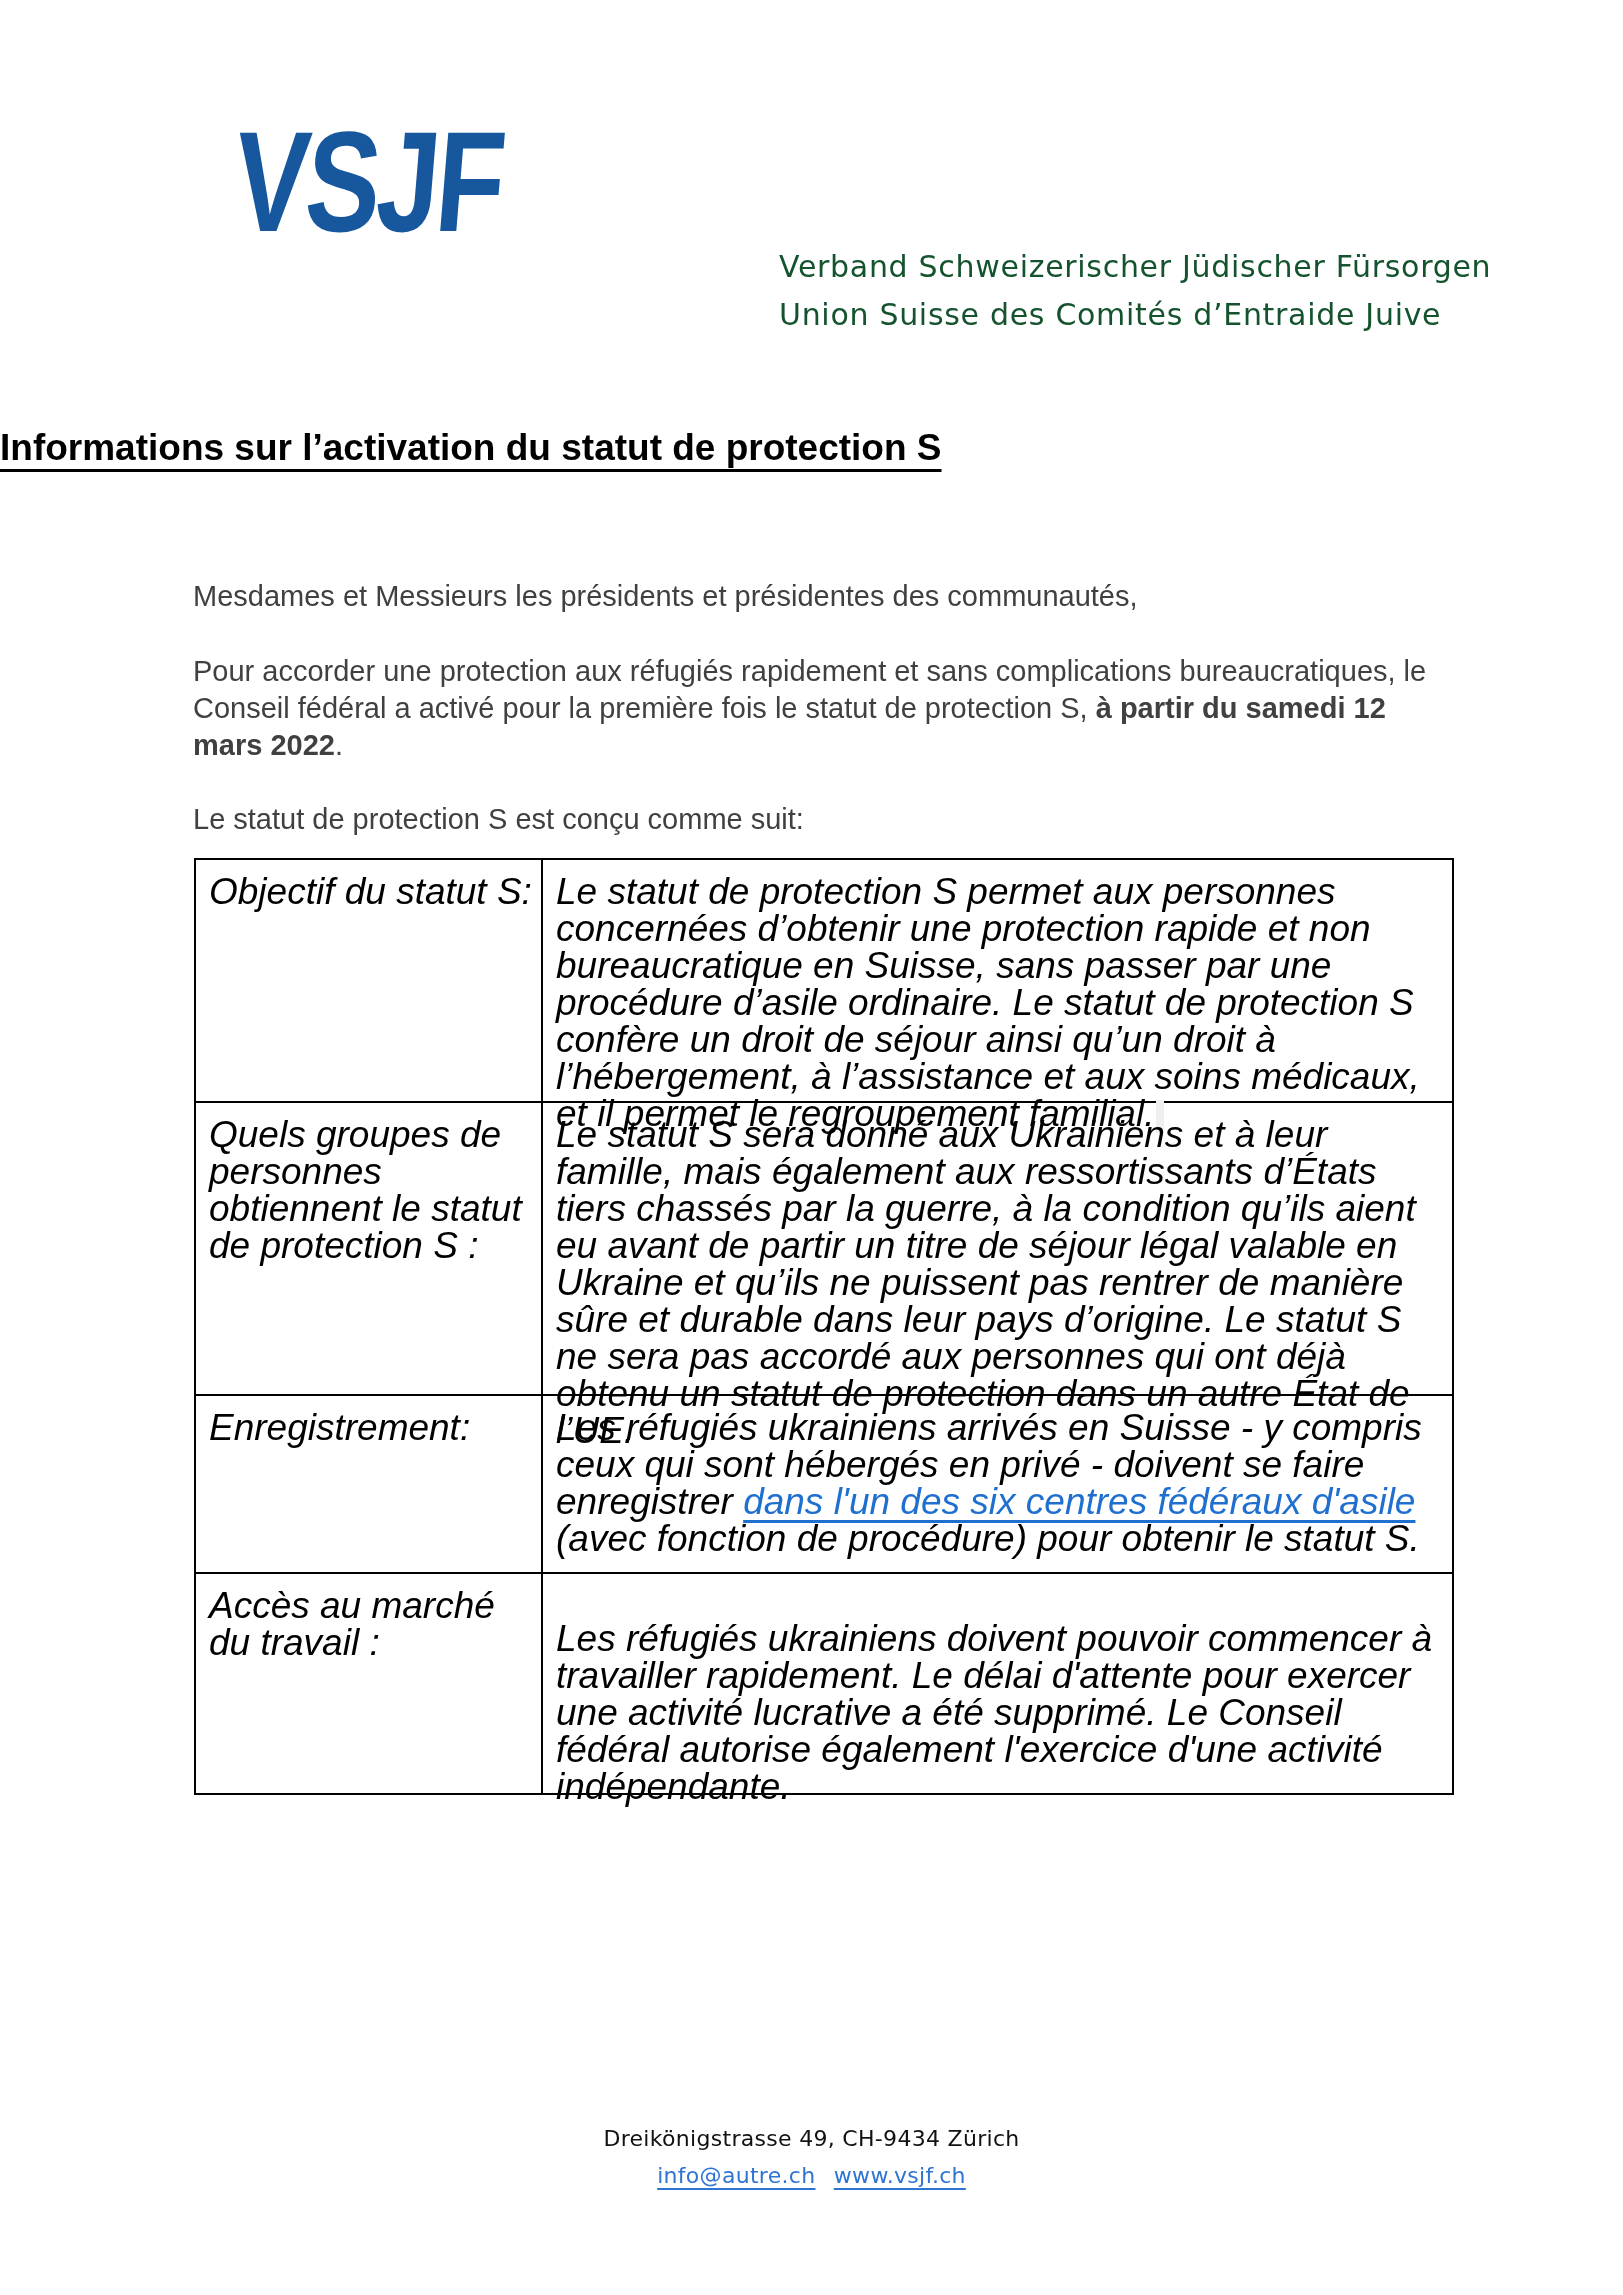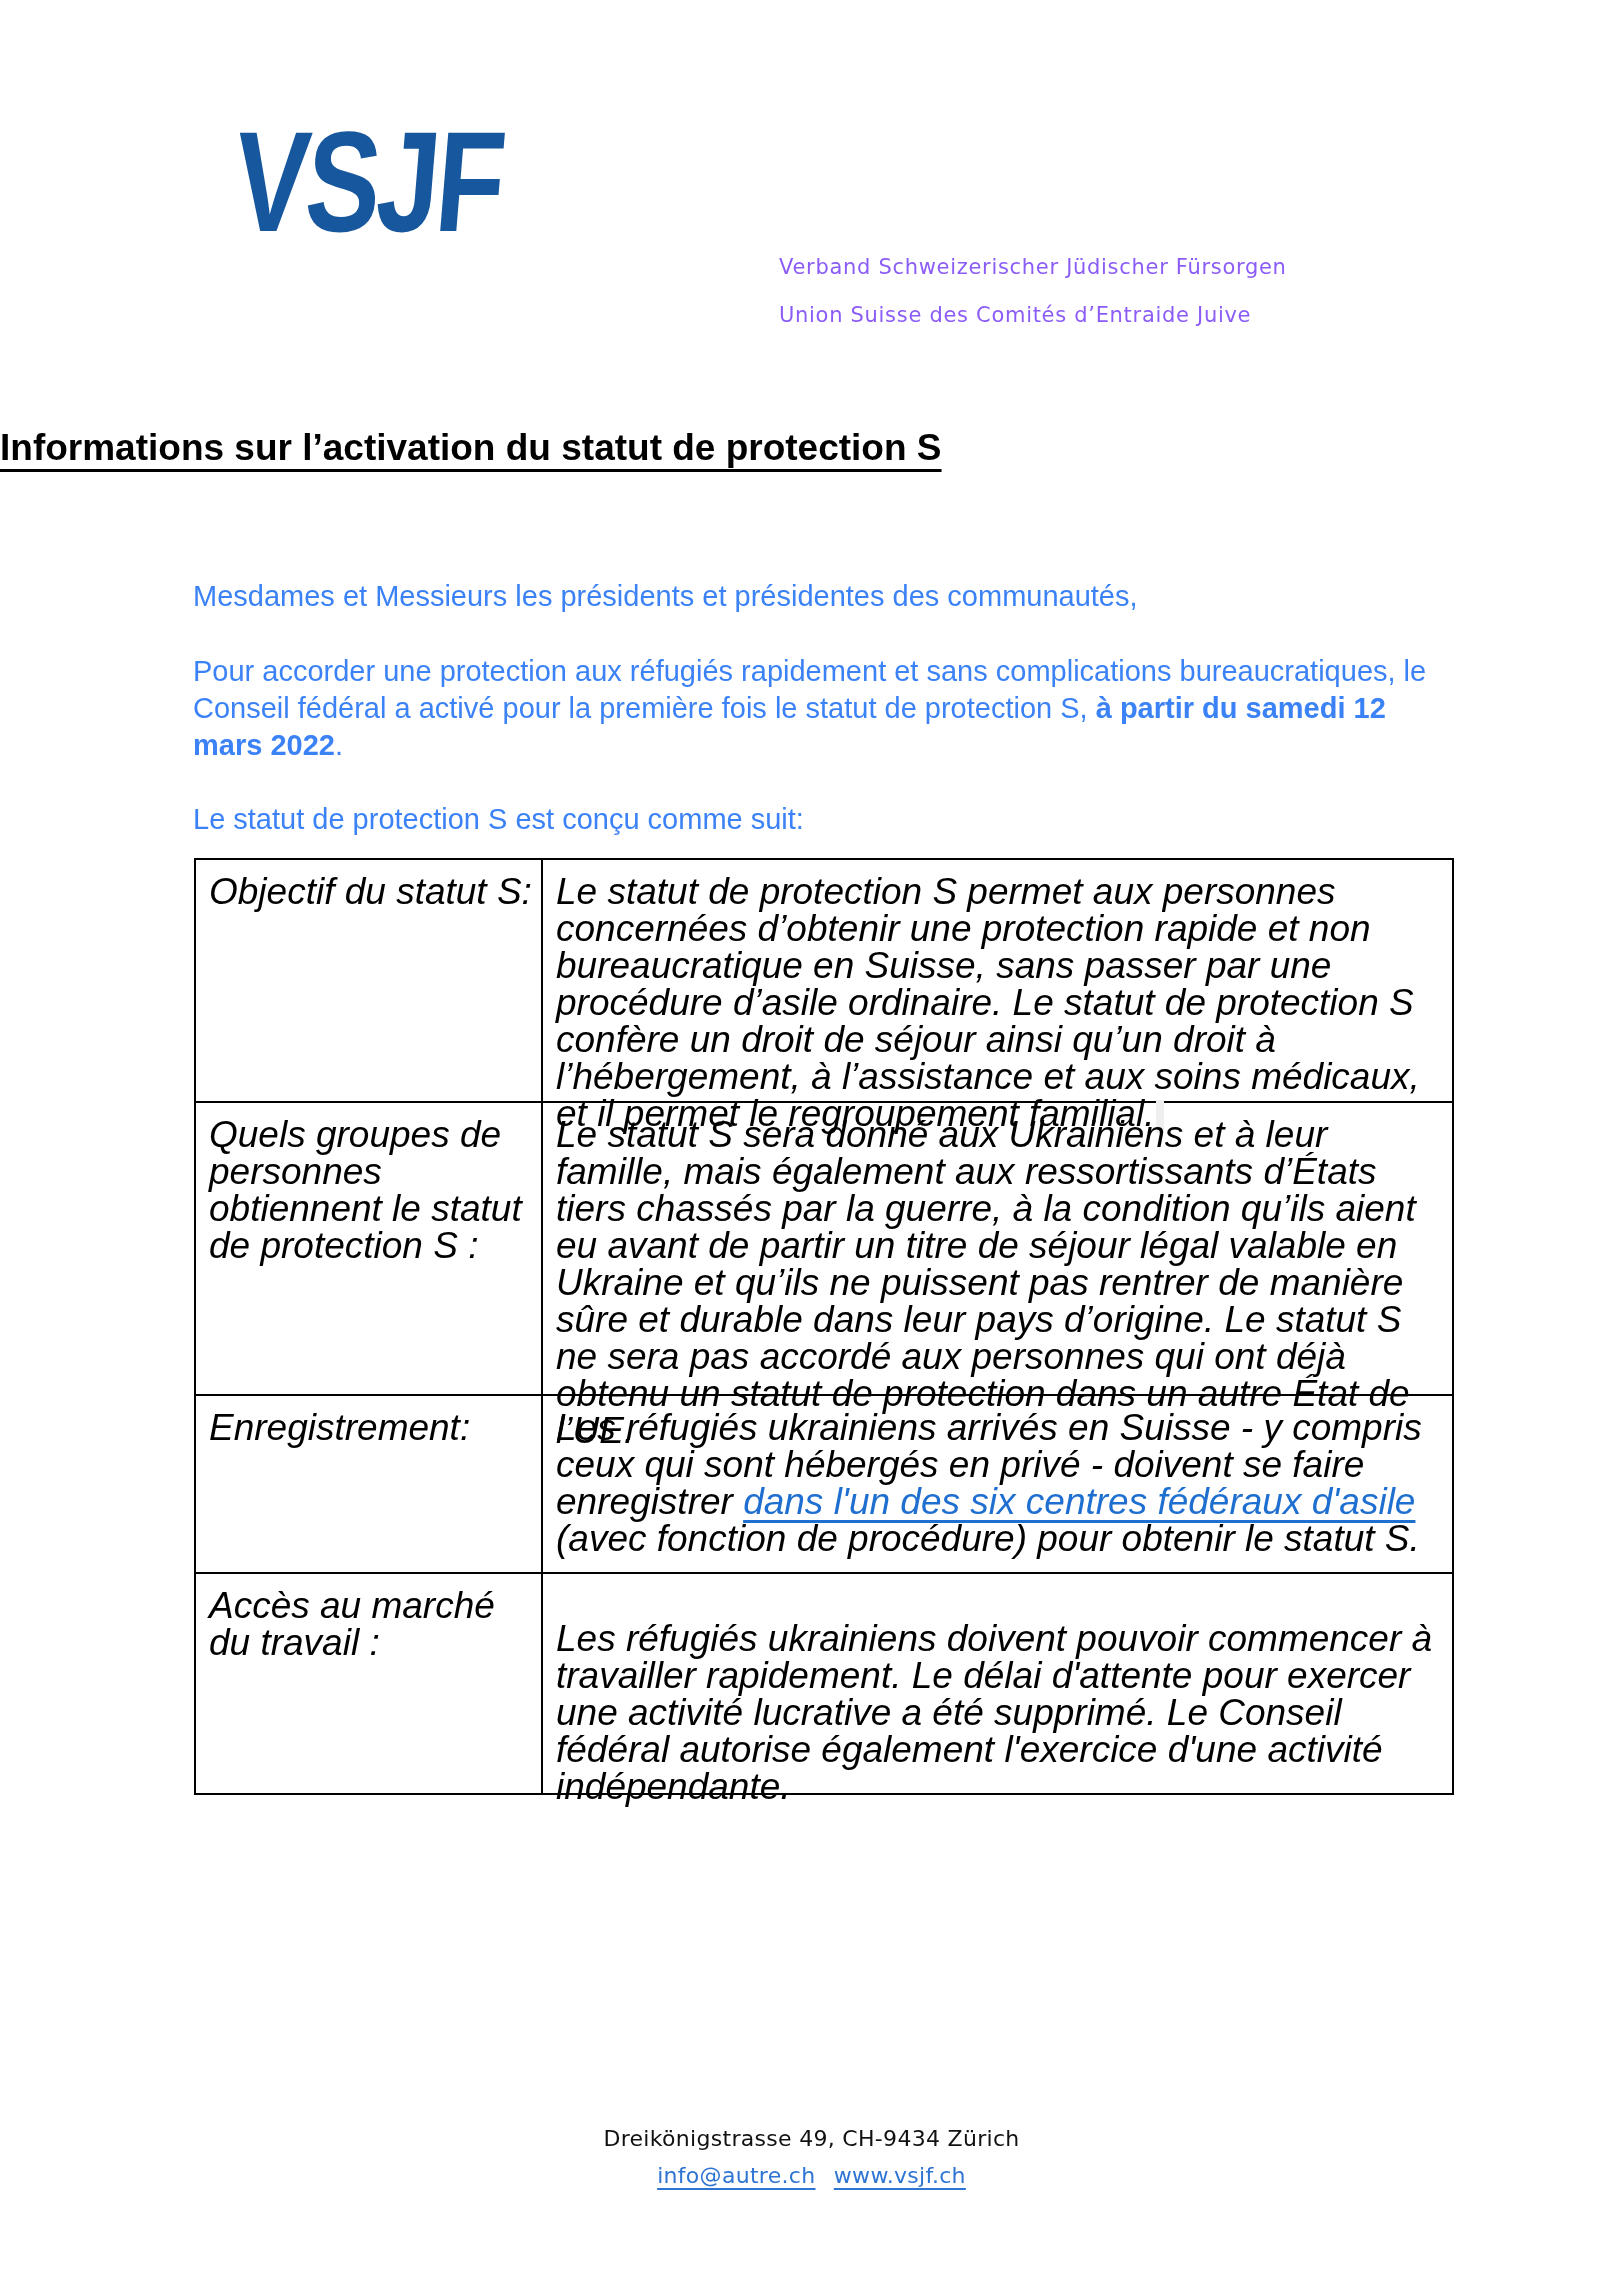--- a/index.html
+++ b/index.html
@@ -18,36 +18,36 @@
     font-weight:bold; font-size:143px; line-height:1;
     color:#17579E;
     transform:scaleX(0.78) skewX(-6deg);
     transform-origin:left top;
     letter-spacing:-3.9px;
     white-space:nowrap;
   }
   .logo-text {
     position:absolute; left:538px; top:133px;
     font-family:"DejaVu Sans", sans-serif;
-    font-size:21px; line-height:48px; letter-spacing:0.7px;
-    color:#8b5cf6; white-space:nowrap;
+    font-size:30px; line-height:48px; letter-spacing:0.7px;
+    color:#14532d; white-space:nowrap;
   }
 
   
   .doc-title {
     position:absolute; top:427px; left:0; width:100%;
     font-size:37px; font-weight:bold;
     text-decoration:underline; text-decoration-thickness:3.3px;
     text-underline-offset:8.5px;
   }
 
   
   .para {
     position:absolute; left:193px; width:1269px;
-    font-size:29px; line-height:37px; color:#3b82f6;
+    font-size:29px; line-height:37px; color:#404040;
   }
   .p1 { top:578px; }
   .p2 { top:653px; }
   .p3 { top:801px; }
   .bold { font-weight:bold; }
 
   
   .info-table {
     position:absolute; left:194px; top:858px; width:1260px;
     border:2.6px solid #000;

